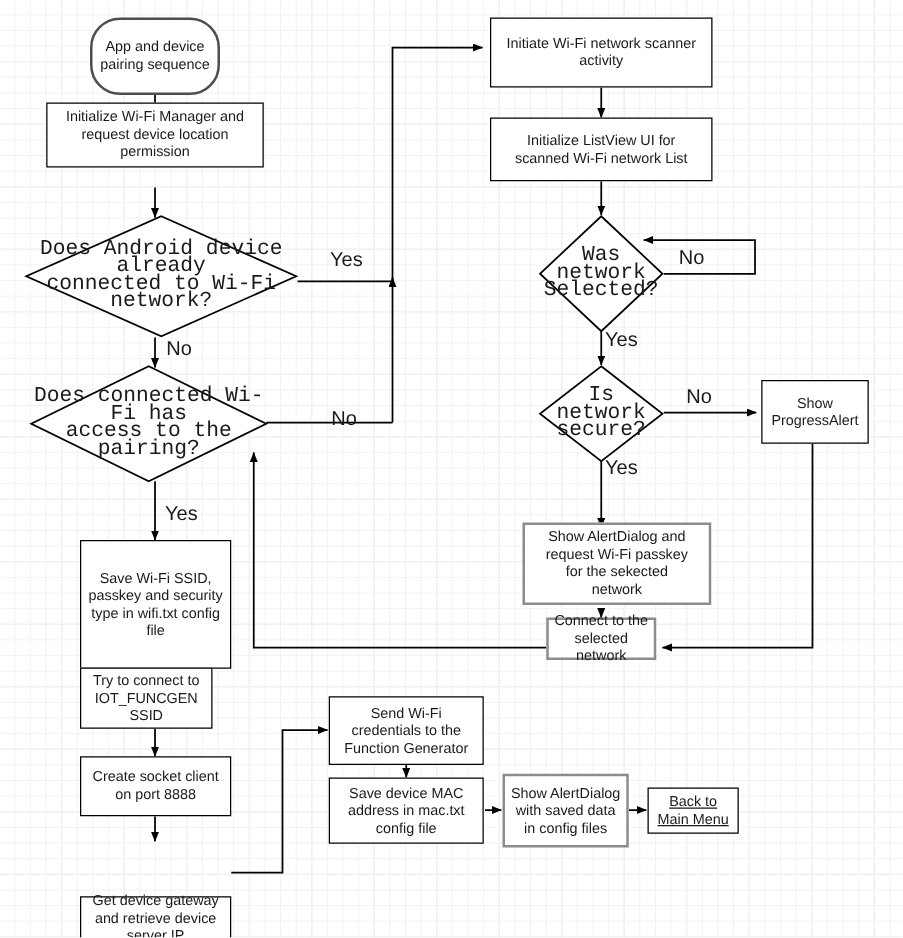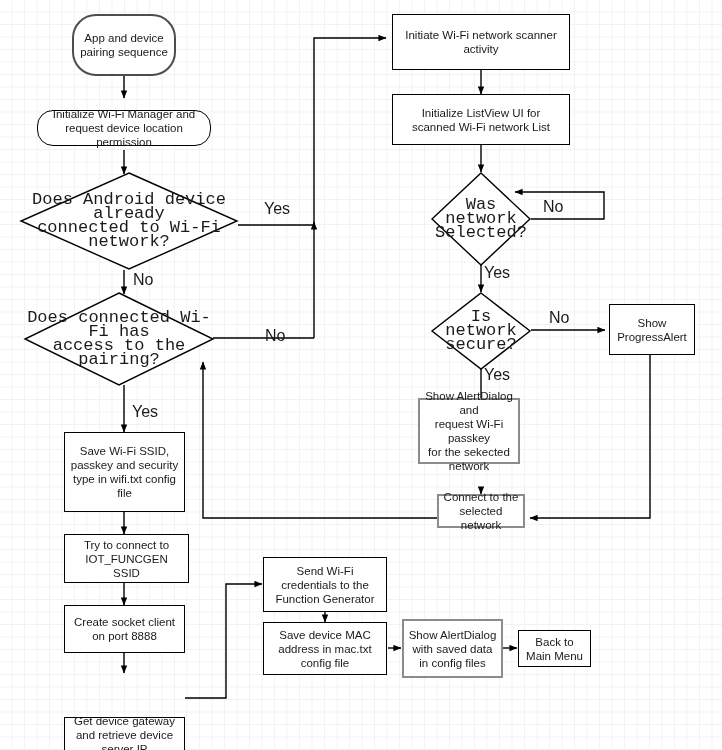--- a/index.html
+++ b/index.html
@@ -153,46 +153,46 @@
 
       <path d="M388,648 L401,648" marker-end="url(#arrow)"></path>
 
       <path d="M503,648 L517,648" marker-end="url(#arrow)"></path>
     </g>
   </svg>
 
   <div class="node rounded" style="left:72px;top:14px;width:104px;height:62px;">App and device
 pairing sequence</div>
 
-  <div class="node" style="left:37px;top:110px;width:174px;height:36px;border-radius:16px;">Initialize Wi-Fi Manager and
+  <div class="node" style="left:37px;top:82px;width:174px;height:52px;">Initialize Wi-Fi Manager and
 request device location
 permission</div>
 
   <div class="diamond-wrap" style="left:20px;top:172px;width:218px;height:98px;">
     <svg width="218" height="98" viewBox="0 0 218 98">
       <polygon points="109,1 217,49 109,97 1,49" fill="#ffffff" stroke="#000000" stroke-width="1.4"></polygon>
     </svg>
     <div class="diamond-label">Does Android device already
 connected to Wi-Fi network?</div>
   </div>
 
   <div class="diamond-wrap" style="left:24px;top:292px;width:190px;height:94px;">
     <svg width="190" height="94" viewBox="0 0 190 94">
       <polygon points="95,1 189,47 95,93 1,47" fill="#ffffff" stroke="#000000" stroke-width="1.4"></polygon>
     </svg>
     <div class="diamond-label">Does connected Wi-Fi has
 access to the pairing?</div>
   </div>
 
-  <div class="node" style="left:64px;top:432px;width:121px;height:80px;">Save Wi-Fi SSID,
+  <div class="node" style="left:64px;top:432px;width:121px;height:103px;">Save Wi-Fi SSID,
 passkey and security
 type in wifi.txt config
 file</div>
 
-  <div class="node" style="left:64px;top:534px;width:125px;height:49px;">Try to connect to
+  <div class="node" style="left:64px;top:534px;width:106px;height:49px;">Try to connect to
 IOT_FUNCGEN
 SSID</div>
 
   <div class="node" style="left:64px;top:605px;width:121px;height:48px;">Create socket client
 on port 8888</div>
 
   <div class="node" style="left:64px;top:673px;width:121px;height:36px;margin-top:44px;">Get device gateway
 and retrieve device
 server IP</div>
 
@@ -214,42 +214,42 @@
     <svg width="100" height="78" viewBox="0 0 100 78">
       <polygon points="50,1 99,39 50,77 1,39" fill="#ffffff" stroke="#000000" stroke-width="1.4"></polygon>
     </svg>
     <div class="diamond-label">Is network
 secure?</div>
   </div>
 
   <div class="node" style="left:609px;top:304px;width:86px;height:51px;">Show
 ProgressAlert</div>
 
-  <div class="node selected" style="left:418px;top:398px;width:102px;height:66px;">Show AlertDialog and
+  <div class="node selected" style="left:418px;top:418px;width:151px;height:66px;">Show AlertDialog and
 request Wi-Fi passkey
 for the sekected
 network</div>
 
   <div class="node selected" style="left:437px;top:494px;width:88px;height:34px;">Connect to the
 selected
 network</div>
 
   <div class="node" style="left:263px;top:557px;width:124px;height:55px;">Send Wi-Fi
 credentials to the
 Function Generator</div>
 
   <div class="node" style="left:263px;top:622px;width:124px;height:53px;">Save device MAC
 address in mac.txt
 config file</div>
 
   <div class="node selected" style="left:402px;top:619px;width:101px;height:59px;">Show AlertDialog
 with saved data
 in config files</div>
 
-  <div class="node" style="left:518px;top:630px;width:73px;height:37px;">Back to
+  <div class="node" style="left:518px;top:630px;width:73px;height:37px;text-decoration:underline;">Back to
 Main Menu</div>
 
   <div class="edge-label" style="left:264px;top:202px;">Yes</div>
 
   <div class="edge-label" style="left:133px;top:273px;">No</div>
 
   <div class="edge-label" style="left:265px;top:329px;">No</div>
 
   <div class="edge-label" style="left:132px;top:405px;">Yes</div>
 

